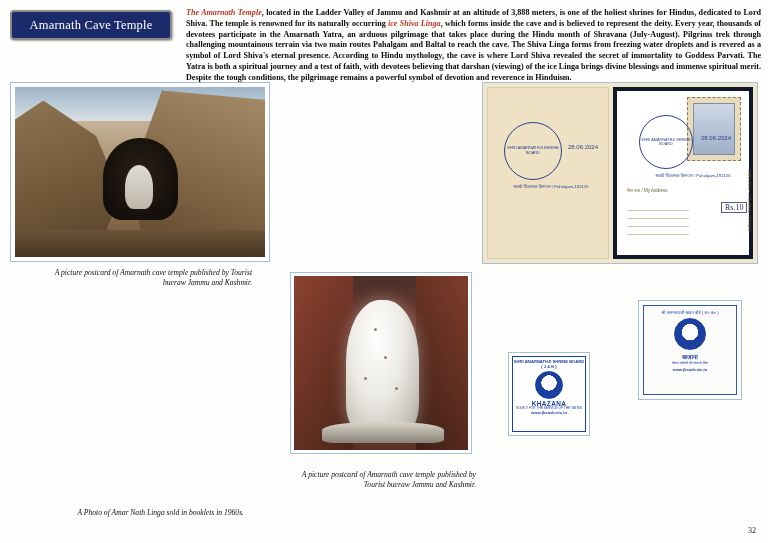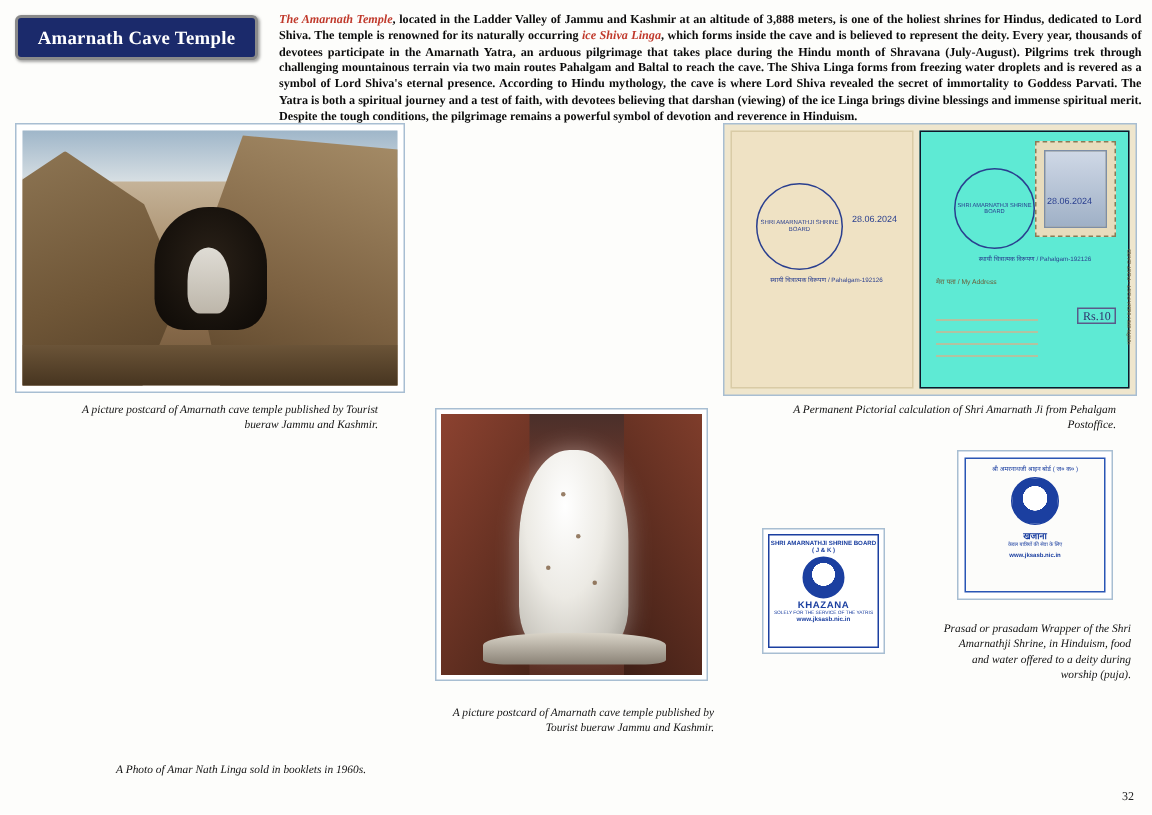--- a/index.html
+++ b/index.html
@@ -31,21 +31,21 @@
     background: #1b2a6b;
     border: 2px solid #8a8a8a;
     border-radius: 4px;
     display: flex;
     align-items: center;
     justify-content: center;
     box-shadow: 1px 1px 2px rgba(0,0,0,0.35);
   }
   .title-badge span {
     color: #ffffff;
-    font-weight: bold;
+    font-weight: normal;
     font-size: 12.5px;
     letter-spacing: .2px;
     font-family: "Liberation Serif", serif;
   }
 
   
   .intro {
     position: absolute;
     left: 186px;
     top: 8px;
@@ -208,22 +208,22 @@
     border: 1px solid #a8bed2;
     background: #efe6cd;
   }
   .postal-left {
     position: absolute; left: 4px; top: 4px; width: 120px; bottom: 4px;
     background: #efe2c4;
     border: 1px solid #d9cba6;
   }
   .postal-right {
     position: absolute; left: 130px; top: 4px; right: 4px; bottom: 4px;
-    background: #5eead4;
-    border: 1px solid #0f172a;
+    background: #ffffff;
+    border: 4px solid #0f172a;
   }
   .pm-ring {
     position: absolute;
     border: 1.3px solid #2a3f8f;
     border-radius: 50%;
     display: flex; align-items: center; justify-content: center;
     color: #2a3f8f;
     text-align: center;
     font-family: "Liberation Sans", sans-serif;
   }
@@ -426,38 +426,36 @@
         <div class="pm-inner">SHRI AMARNATHJI SHRINE BOARD</div>
       </div>
       <div class="pm-date-r">28.06.2024</div>
       <div class="pm-sub-r">स्थायी चित्रात्मक विरूपण / Pahalgam-192126</div>
       <div class="card-hindi">मेरा पता / My Address</div>
       <div class="card-lines"></div>
       <div class="card-scribble">Rs.10</div>
       <div class="postal-addr-vert">भारतीय डाक / INDIA POST  •  POST CARD</div>
     </div>
   </div>
-  <div class="caption" id="cap-postal">A Permanent Pictorial calculation of Shri Amarnath Ji from Pehalgam Postoffice.</div>
 
   <div class="frame" id="fig-seal">
     <div class="seal-inner">
       <div class="seal-top">SHRI AMARNATHJI SHRINE BOARD ( J &amp; K )</div>
       <div class="seal-emblem"></div>
       <div class="seal-word">KHAZANA</div>
       <div class="seal-note">SOLELY FOR THE SERVICE OF THE YATRIS</div>
       <div class="seal-url">www.jksasb.nic.in</div>
     </div>
   </div>
 
   <div class="frame" id="fig-wrapper">
     <div class="wrap-inner">
       <div class="wrap-top">श्री अमरनाथजी श्राइन बोर्ड ( ज० क० )</div>
       <div class="wrap-emblem"></div>
       <div class="wrap-word">खजाना</div>
       <div class="wrap-note">केवल यात्रियों की सेवा के लिए</div>
       <div class="wrap-url">www.jksasb.nic.in</div>
     </div>
   </div>
-  <div class="caption" id="cap-wrapper">Prasad or prasadam Wrapper of the Shri Amarnathji Shrine, in Hinduism, food and water offered to a deity during worship (puja).</div>
 
   <div class="page-number">32</div>
 
 </div>
 
 </body></html>

